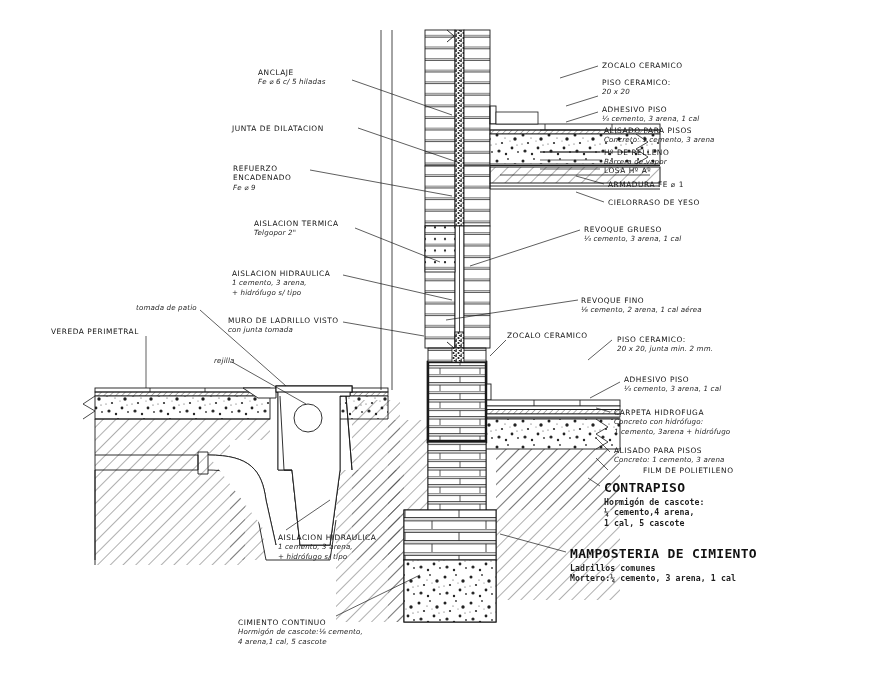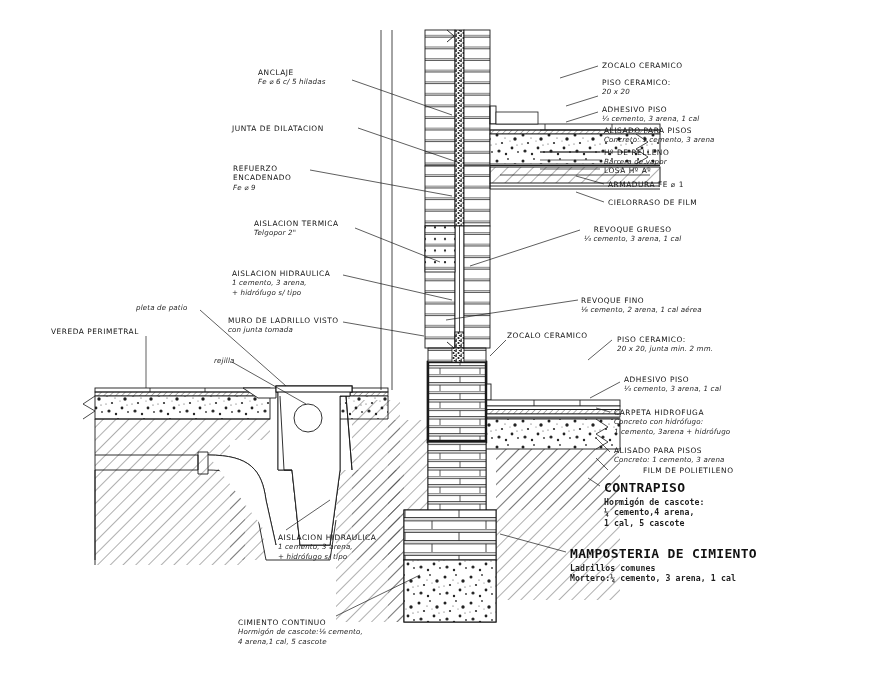--- a/index.html
+++ b/index.html
@@ -325,39 +325,39 @@
 
   <div id="notes-left">
       <div class="note small" style="left: 258px; top: 68px;"><span class="ttl">ANCLAJE</span><span class="sub">Fe ⌀ 6 c/ 5 hiladas</span></div>
       <div class="note small" style="left: 232px; top: 124px;"><span class="ttl">JUNTA DE DILATACION</span></div>
       <div class="note small" style="left: 205px; top: 164px; margin-left: 28px;"><span class="ttl">REFUERZO
 ENCADENADO</span><span class="sub">Fe ⌀ 9</span></div>
       <div class="note small" style="left: 254px; top: 219px;"><span class="ttl">AISLACION TERMICA</span><span class="sub">Telgopor 2"</span></div>
       <div class="note small" style="left: 232px; top: 269px;"><span class="ttl">AISLACION HIDRAULICA</span><span class="sub">1 cemento, 3 arena,
 + hidrófugo s/ tipo</span></div>
       <div class="note small" style="left: 228px; top: 316px;"><span class="ttl">MURO DE LADRILLO VISTO</span><span class="sub">con junta tomada</span></div>
-      <div class="note small" style="left: 136px; top: 303px;"><span class="sub">pleta de patio</span></div>
+      <div class="note small" style="left: 136px; top: 303px;"><span class="sub">tomada de patio</span></div>
       <div class="note small" style="left: 51px; top: 327px;"><span class="ttl">VEREDA PERIMETRAL</span></div>
       <div class="note small" style="left: 214px; top: 356px;"><span class="sub">rejilla</span></div>
       <div class="note small" style="left: 278px; top: 533px;"><span class="ttl">AISLACION HIDRAULICA</span><span class="sub">1 cemento, 3 arena,
 + hidrófugo s/ tipo</span></div>
       <div class="note small" style="left: 238px; top: 618px;"><span class="ttl">CIMIENTO CONTINUO</span><span class="sub">Hormigón de cascote:⅛ cemento,
 4 arena,1 cal, 5 cascote</span></div>
     </div>
   <div id="notes-right">
       <div class="note small" style="left: 602px; top: 61px;"><span class="ttl">ZOCALO CERAMICO</span></div>
       <div class="note small" style="left: 602px; top: 78px;"><span class="ttl">PISO CERAMICO:</span><span class="sub">20 x 20</span></div>
       <div class="note small" style="left: 602px; top: 105px;"><span class="ttl">ADHESIVO PISO</span><span class="sub">¼ cemento, 3 arena, 1 cal</span></div>
       <div class="note small" style="left: 604px; top: 126px;"><span class="ttl">ALISADO PARA PISOS</span><span class="sub">Concreto: 1 cemento, 3 arena</span></div>
       <div class="note small" style="left: 604px; top: 148px;"><span class="ttl">Hº DE RELLENO</span></div>
       <div class="note small" style="left: 604px; top: 157px;"><span class="sub">Barrera de vapor</span></div>
       <div class="note small" style="left: 604px; top: 166px;"><span class="ttl">LOSA Hº Aº</span></div>
       <div class="note small" style="left: 608px; top: 180px;"><span class="ttl">ARMADURA FE ⌀ 1</span></div>
-      <div class="note small" style="left: 608px; top: 198px;"><span class="ttl">CIELORRASO DE FILM</span></div>
-      <div class="note small" style="left: 584px; top: 225px; text-align: center;"><span class="ttl">REVOQUE GRUESO</span><span class="sub">¼ cemento, 3 arena, 1 cal</span></div>
+      <div class="note small" style="left: 608px; top: 198px;"><span class="ttl">CIELORRASO DE YESO</span></div>
+      <div class="note small" style="left: 584px; top: 225px;"><span class="ttl">REVOQUE GRUESO</span><span class="sub">¼ cemento, 3 arena, 1 cal</span></div>
       <div class="note small" style="left: 581px; top: 296px;"><span class="ttl">REVOQUE FINO</span><span class="sub">⅛ cemento, 2 arena, 1 cal aérea</span></div>
       <div class="note small" style="left: 507px; top: 331px;"><span class="ttl">ZOCALO CERAMICO</span></div>
       <div class="note small" style="left: 617px; top: 335px;"><span class="ttl">PISO CERAMICO:</span><span class="sub">20 x 20, junta min. 2 mm.</span></div>
       <div class="note small" style="left: 624px; top: 375px;"><span class="ttl">ADHESIVO PISO</span><span class="sub">¼ cemento, 3 arena, 1 cal</span></div>
       <div class="note small" style="left: 614px; top: 408px;"><span class="ttl">CARPETA HIDROFUGA</span><span class="sub">Concreto con hidrófugo:
 1 cemento, 3arena + hidrófugo</span></div>
       <div class="note small" style="left: 614px; top: 446px;"><span class="ttl">ALISADO PARA PISOS</span><span class="sub">Concreto: 1 cemento, 3 arena</span></div>
       <div class="note small" style="left: 611px; top: 466px; margin-left: 32px;"><span class="ttl">FILM DE POLIETILENO</span></div>
     </div>
   <div id="notes-bold">

